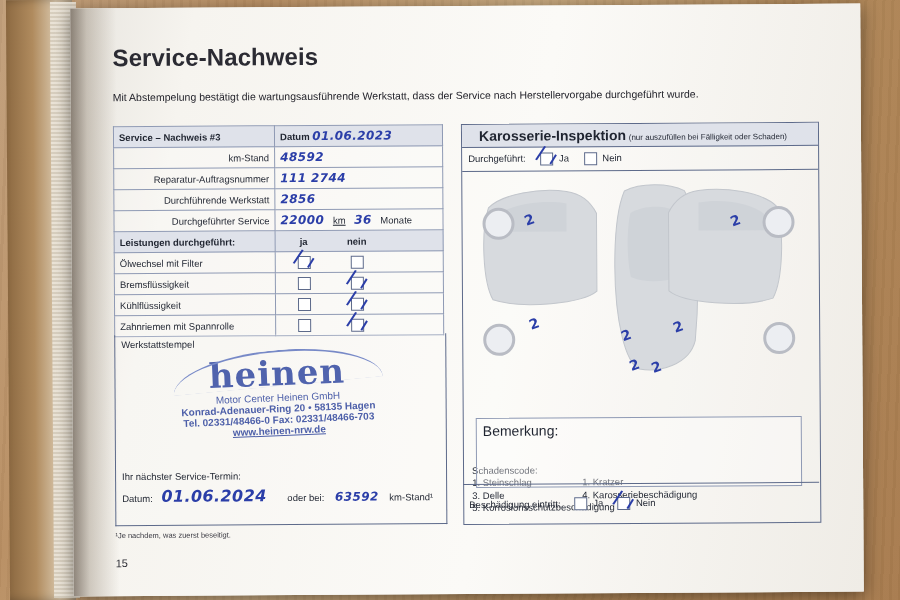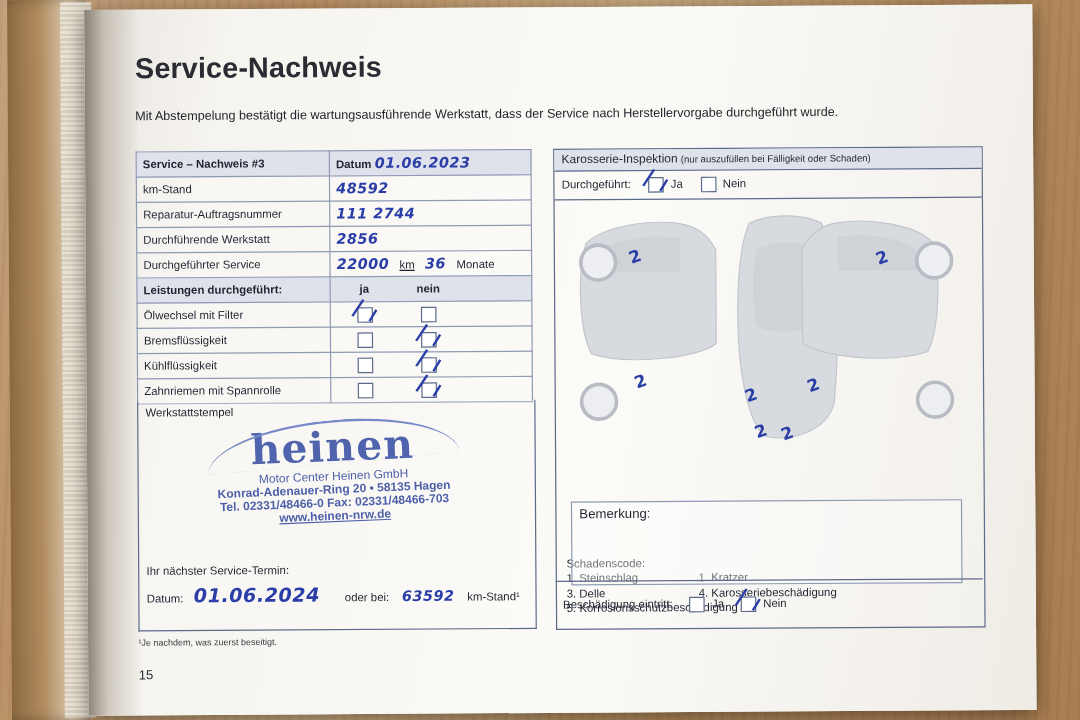--- a/index.html
+++ b/index.html
@@ -67,21 +67,21 @@
   
   .tbl-left{
     position:absolute;left:42px;top:118px;width:330px;
     border:1px solid #5d6a8a;border-collapse:collapse;background:rgba(255,255,255,.25);
   }
   .tbl-left td{
     border:1px solid #8f9ab4;font-size:9.5px;color:#1f2430;
     padding:3px 5px;height:14px;vertical-align:middle;
   }
   .hdr{background:#dfe2ea;font-weight:700;}
-  .lbl{width:150px;}
+  .lbl{width:150px;text-align:right;}
   .val{position:relative;}
   .sub-hdr{background:#dfe2ea;font-weight:700;}
 
   .hand{
     font-family:"DejaVu Sans", sans-serif;
     color:#2b3ea8;
     font-style:italic;
     font-weight:600;
     letter-spacing:.4px;
   }
@@ -137,41 +137,41 @@
 
   
   .panel{
     position:absolute;left:390px;top:118px;width:356px;height:399px;
     border:1px solid #5d6a8a;background:rgba(255,255,255,.18);
   }
   .panel-hdr{
     background:#dfe2ea;border-bottom:1px solid #5d6a8a;
     font-size:9.5px;padding:3px 6px;color:#1f2430;
   }
-  .panel-hdr b{font-weight:400;font-size:10px;}
+  .panel-hdr b{font-weight:700;font-size:14px;margin-left:11px;}
   .panel-hdr span.small{font-size:8px;}
   .durch{
     position:relative;padding:5px 6px;font-size:9.5px;color:#1f2430;
     border-bottom:1px solid #5d6a8a;
   }
   .durch .opt{margin-left:12px;}
   .cars{
     position:relative;height:215px;border-bottom:0;
     background:transparent;
   }
   .codes{
     position:absolute;left:8px;top:340px;font-size:9.5px;color:#1f2430;line-height:1.3;
   }
   .codes .row{display:flex;}
   .codes .c1{width:110px;}
   .bemerkung{
     position:absolute;left:12px;top:293px;width:324px;height:68px;
     border:1px solid #8f9ab4;background:rgba(255,255,255,.35);
   }
-  .bemerkung .bl{position:absolute;left:6px;top:4px;font-size:11px;color:#1f2430;}
+  .bemerkung .bl{position:absolute;left:6px;top:4px;font-size:14px;color:#1f2430;}
   .beschaedigt{
     position:absolute;left:390px;top:478px;width:356px;height:39px;
     border-top:1px solid #5d6a8a;font-size:9.5px;color:#1f2430;
     display:flex;align-items:center;padding-left:6px;box-sizing:border-box;
   }
   .beschaedigt .opt{margin-left:14px;}
 
   
   .carwrap{position:absolute;left:0;top:0;width:356px;height:215px;}
   .wheel{

